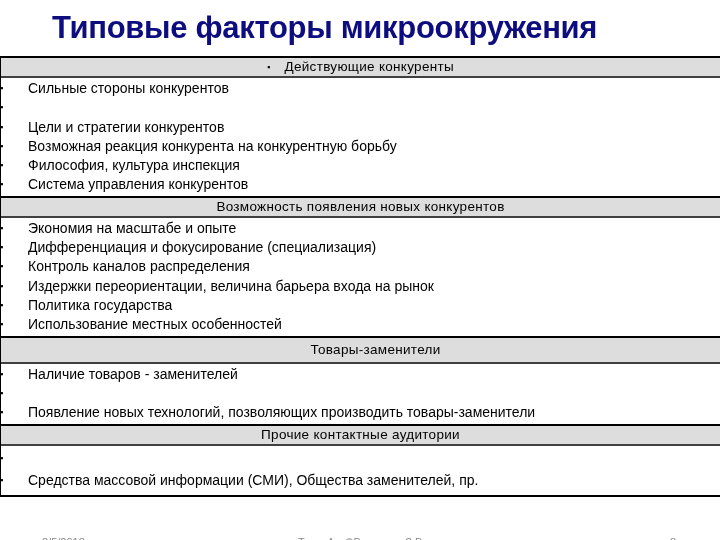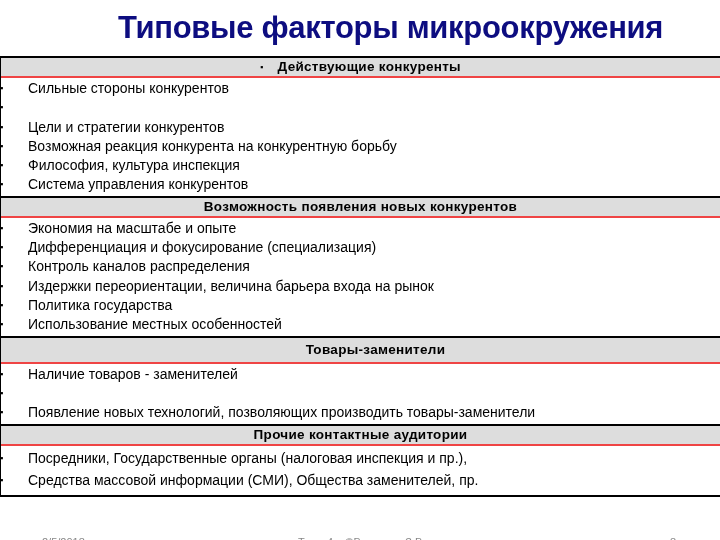--- a/index.html
+++ b/index.html
@@ -2,30 +2,30 @@
 <html><head>
   <meta charset="utf-8">
   <style>
     html, body { margin: 0; padding: 0; }
     body {
       width: 720px; height: 540px; background: #ffffff; position: relative; overflow: hidden;
       font-family: "Liberation Sans", sans-serif; color: #000;
     }
     .title {
       position: absolute; left: 0; top: 10px; width: 720px; text-align: left;
-      padding-left: 118px; box-sizing: border-box;
+      padding-left: 52px; box-sizing: border-box;
       font-size: 31px; font-weight: bold; color: #0d0d80; letter-spacing: -0.3px;
     }
     .table {
       position: absolute; left: 0; top: 56px; width: 720px; box-sizing: border-box;
       border-left: 1px solid #000;
     }
     .hdr {
-      background: #dddddd; border-top: 2px solid #000; border-bottom: 2px solid #ef4444;
-      font-weight: bold; font-size: 13.5px; text-align: center; height: 18px; line-height: 18px;
+      background: #dddddd; border-top: 2px solid #000; border-bottom: 2px solid #404040;
+      font-weight: normal; font-size: 13.5px; text-align: center; height: 18px; line-height: 18px;
       letter-spacing: 0.3px;
     }
     .hdr .sq { font-size: 9px; vertical-align: middle; margin-right: 14px; }
     .row { position: relative; height: 19.3px; line-height: 19.3px; font-size: 14px; padding-left: 27px; white-space: nowrap; }
     .row .b { position: absolute; left: -1px; top: 0; font-size: 9px; }
     .sec { padding: 1px 0; }
     .sec2 { padding: 1px 0 2px 0; }
     .last { border-bottom: 2px solid #000; padding-bottom: 4px; }
     .footer { position: absolute; top: 536px; font-size: 11px; color: #888; }
   </style>
@@ -60,20 +60,20 @@
 
   <div class="hdr" style="height:24px;line-height:24px;padding-left:30px;">Товары-заменители</div>
   <div class="sec2">
     <div class="row"><span class="b">▪</span><span>Наличие товаров - заменителей</span></div>
     <div class="row"><span class="b">▪</span></div>
     <div class="row"><span class="b">▪</span><span>Появление новых технологий, позволяющих производить товары-заменители</span></div>
   </div>
 
   <div class="hdr">Прочие контактные аудитории</div>
   <div class="sec last">
-    <div class="row" style="height:22px;line-height:22px;"><span class="b">▪</span><span>Посредники, Государственные органы (налоговая инспекция и пр.),</span></div>
+    <div class="row" style="height:22px;line-height:22px;"><span class="b">▪</span></div>
     <div class="row" style="height:22px;line-height:22px;"><span class="b">▪</span><span>Средства массовой информации (СМИ), Общества заменителей, пр.</span></div>
   </div>
 </div>
 
 <div class="footer" style="left:42px;">2/5/2018</div>
 <div class="footer" style="left:298px;white-space:pre;text-align:right;">Тема 4    ©Вдовенко З.В.</div>
 <div class="footer" style="left:670px;">8</div>
 
 </body></html>

